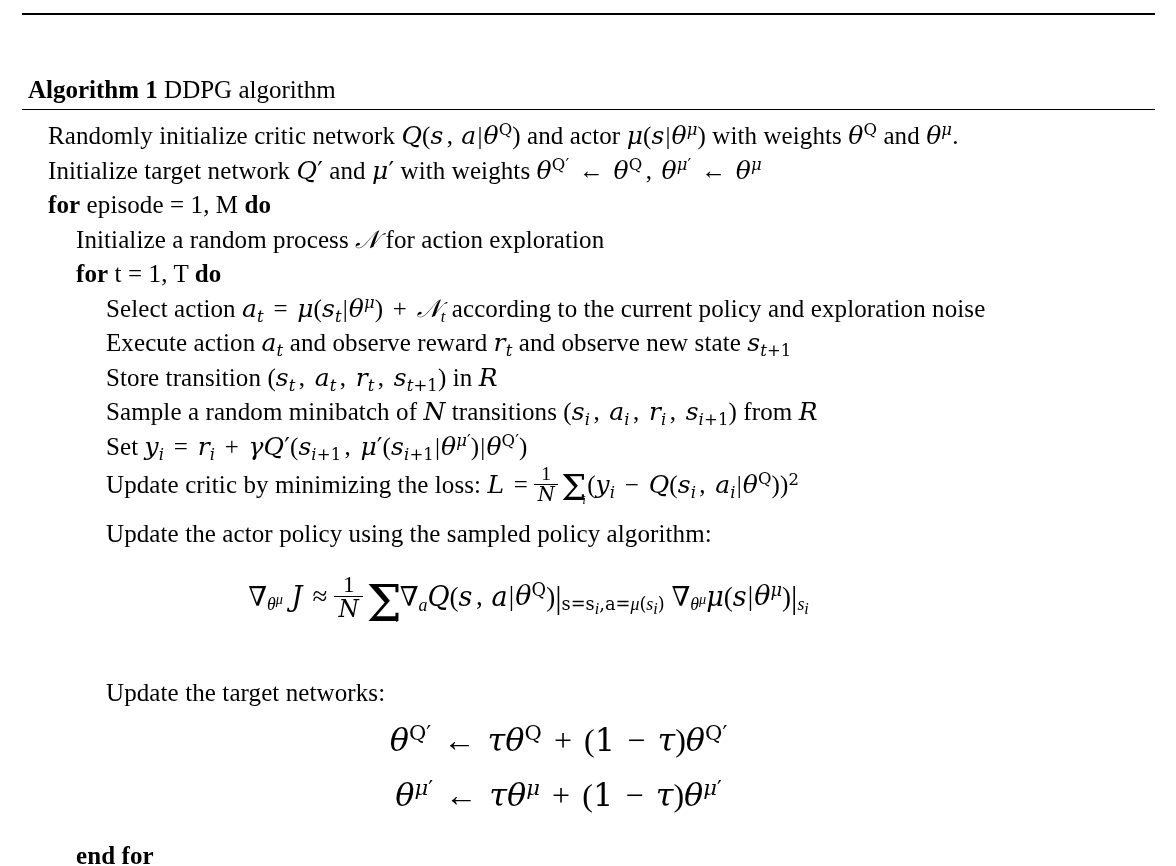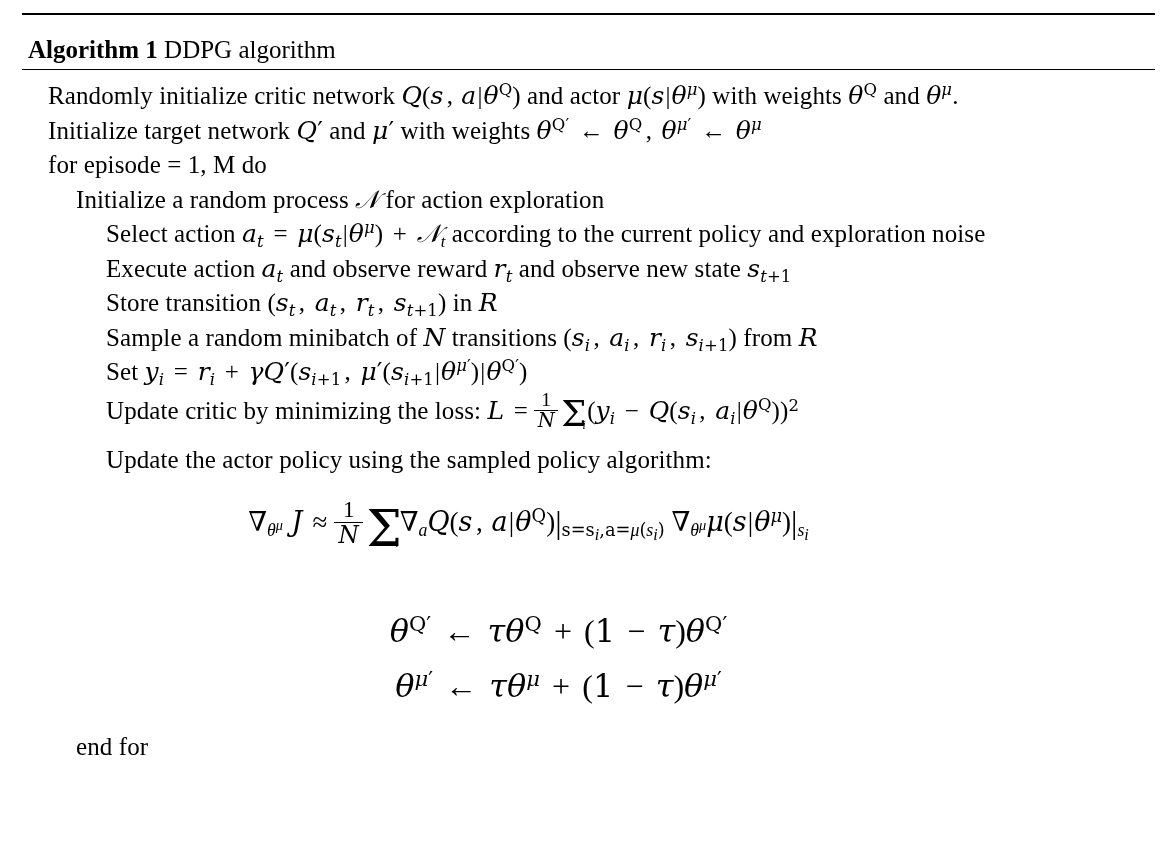--- a/index.html
+++ b/index.html
@@ -31,39 +31,40 @@
     height: 0;
     border-top: 1.4px solid #000;
     width: 100%;
   }
 
   .algo-title {
     font-size: 25px;
     line-height: 36px;
     padding: 17px 0 1px 6px;
     white-space: nowrap;
+    margin-top: 40px;
   }
   .algo-title .kw { font-weight: bold; }
 
   .algo-body {
     padding-top: 9px;
     padding-bottom: 10px;
   }
 
   .line {
     font-size: 25px;
     line-height: 34.5px;
     white-space: nowrap;
     letter-spacing: 0.1px;
   }
   .ind0 { padding-left: 26px; }
   .ind1 { padding-left: 54px; }
   .ind2 { padding-left: 84px; }
 
-  b.kw { font-weight: normal; }
+  b.kw { font-weight: bold; }
 
   
   .m {
     font-style: italic;
     font-family: "DejaVu Serif", "Liberation Serif", serif;
   }
   .mr {
     font-style: normal;
     font-family: "DejaVu Serif", "Liberation Serif", serif;
   }
@@ -171,20 +172,23 @@
 
     <div class="line ind0">
       <b class="kw">for</b> episode = 1, M <b class="kw">do</b>
     </div>
 
     <div class="line ind1">
       Initialize a random process <span class="cal">𝒩</span> for action exploration
     </div>
 
 
+    <div class="line ind1">
+      <b class="kw">for</b> t = 1, T <b class="kw">do</b>
+    </div>
 
     <div class="line ind2">
       Select action <span class="m">a<sub>t</sub></span> <span class="op">=</span> <span class="m">μ</span><span class="paren">(</span><span class="m">s<sub>t</sub></span><span class="bar">|</span><span class="m">θ<sup>μ</sup></span><span class="paren">)</span> <span class="op">+</span> <span class="cal">𝒩</span><sub>t</sub> according to the current policy and exploration noise
     </div>
 
     <div class="line ind2">
       Execute action <span class="m">a<sub>t</sub></span> and observe reward <span class="m">r<sub>t</sub></span> and observe new state <span class="m">s<sub>t<span class="mr">+1</span></sub></span>
     </div>
 
     <div class="line ind2">
@@ -206,20 +210,23 @@
     <div class="line ind2">
       Update the actor policy using the sampled policy algorithm:
     </div>
 
     <div class="display-eq eq-grad">
       <span class="nabla">∇</span><sub>θ<sup style="font-size:0.8em;vertical-align:0.45em;">μ</sup></sub><span class="m">&nbsp;J</span> <span class="op">≈</span><span class="frac"><span class="num">1</span><span class="den"><span class="m">N</span></span></span><span class="bigsum">Σ</span><span class="sumsub">i</span><span class="nabla">∇</span><sub>a</sub><span class="m">Q</span><span class="paren">(</span><span class="m">s</span><span class="op">,</span> <span class="m">a</span><span class="bar">|</span><span class="m">θ<sup><span class="mr">Q</span></sup></span><span class="paren">)</span><span class="evalbar">|</span><sub><span class="mr">s=s</span><sub style="font-size:0.9em;">i</sub><span class="mr">,a=</span>μ<span class="mr">(</span>s<sub style="font-size:0.9em;">i</sub><span class="mr">)</span></sub>&nbsp;<span class="nabla">∇</span><sub>θ<sup style="font-size:0.8em;vertical-align:0.45em;">μ</sup></sub><span class="m">μ</span><span class="paren">(</span><span class="m">s</span><span class="bar">|</span><span class="m">θ<sup>μ</sup></span><span class="paren">)</span><span class="evalbar">|</span><sub>s<sub style="font-size:0.9em;">i</sub></sub>
     </div>
 
     <div class="spacer-after-grad"></div>
 
+    <div class="line ind2">
+      Update the target networks:
+    </div>
 
     <div class="display-eq eq-target">
       <span class="m">θ<sup><span class="mr">Q</span><span class="prime">′</span></sup></span>&nbsp;<span class="op">←</span> <span class="m">τθ<sup><span class="mr">Q</span></sup></span> <span class="op">+</span> <span class="paren">(</span><span class="mr">1</span> <span class="op">−</span> <span class="m">τ</span><span class="paren">)</span><span class="m">θ<sup><span class="mr">Q</span><span class="prime">′</span></sup></span>
     </div>
 
     <div class="display-eq eq-target">
       <span class="m">θ<sup>μ<span class="prime">′</span></sup></span> <span class="op">←</span> <span class="m">τθ<sup>μ</sup></span> <span class="op">+</span> <span class="paren">(</span><span class="mr">1</span> <span class="op">−</span> <span class="m">τ</span><span class="paren">)</span><span class="m">θ<sup>μ<span class="prime">′</span></sup></span>
     </div>
 
     <div class="line ind1" style="padding-top:18px;">

